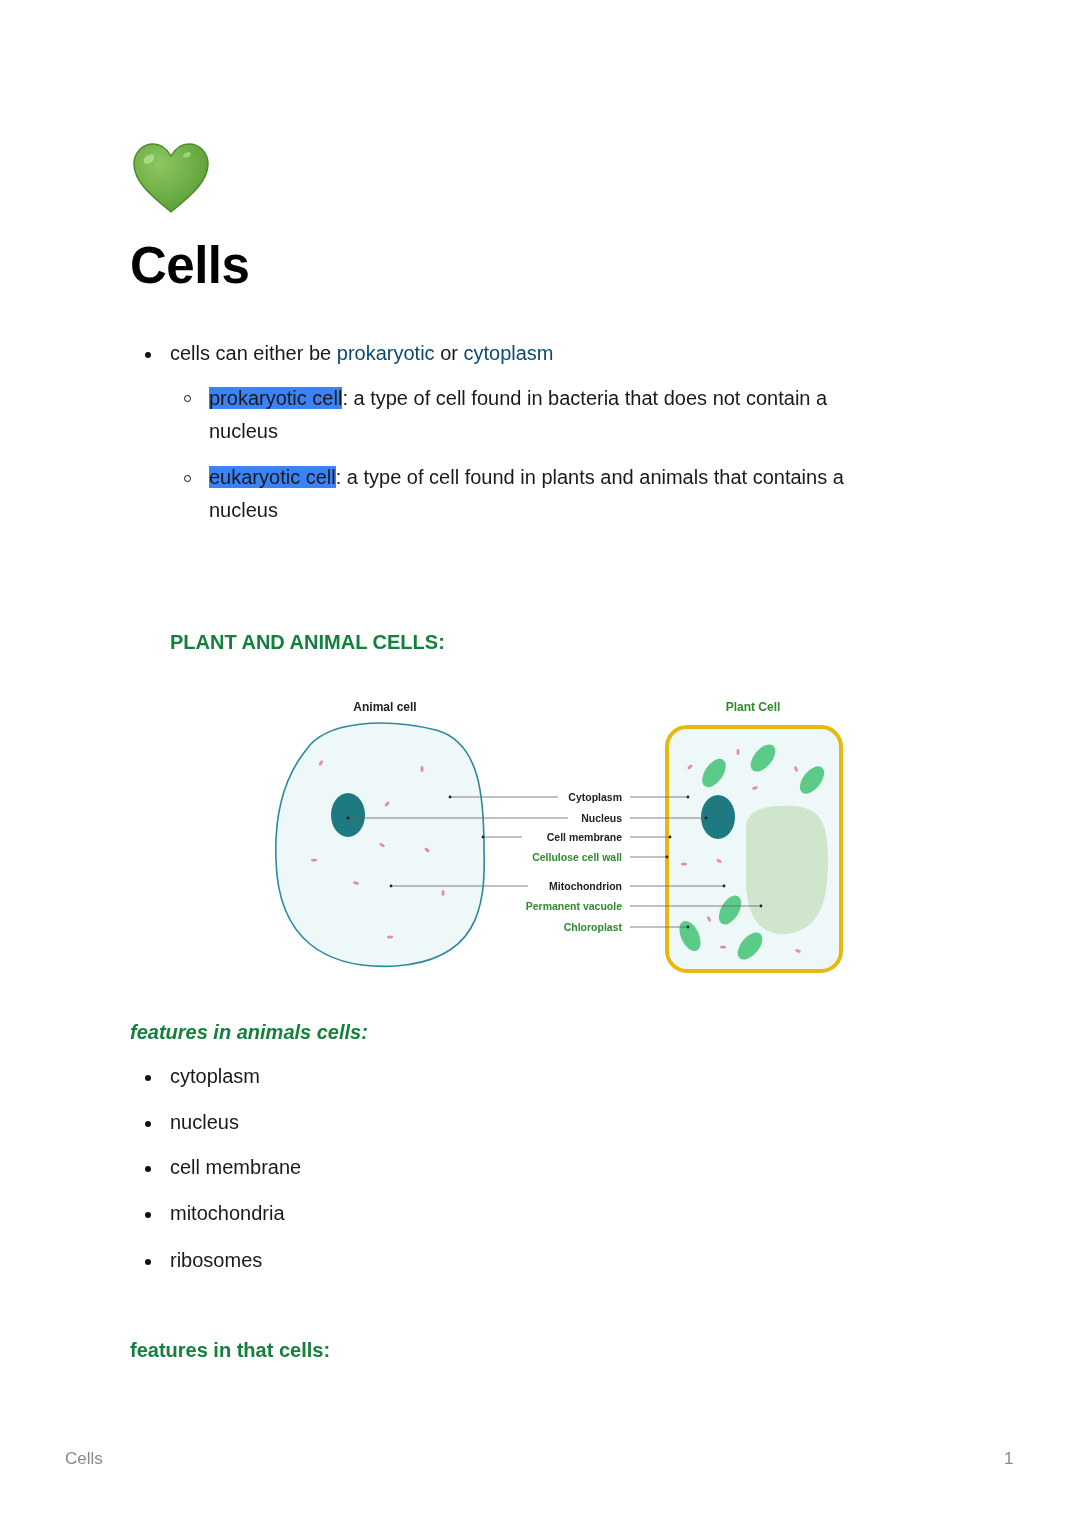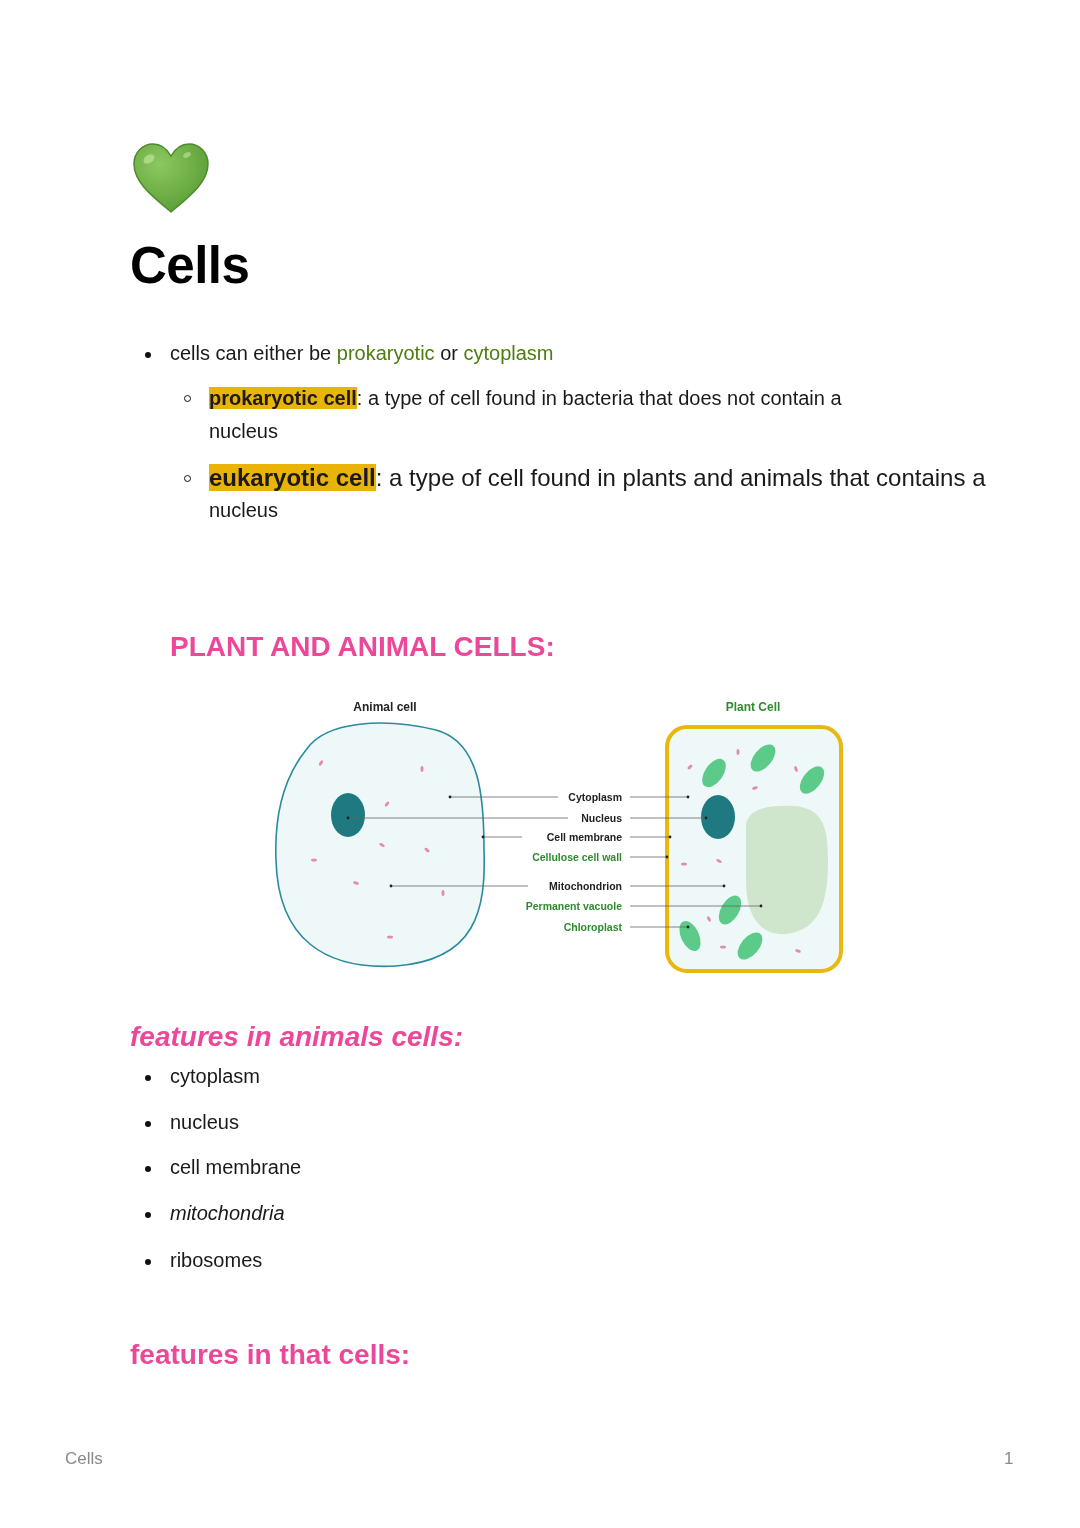--- a/index.html
+++ b/index.html
@@ -24,25 +24,25 @@
       line-height: 33px;
     }
     .bullet-dot {
       position: absolute; width: 6px; height: 6px; border-radius: 50%;
       background: #111;
     }
     .bullet-ring {
       position: absolute; width: 7px; height: 7px; border-radius: 50%;
       border: 1.5px solid #111; background: #fff;
     }
-    .accent { color: #4d7c0f; margin-top: 27px; }
-    .term-hl { background: #eab308; font-weight: bold; }
+    .accent { color: #0c4a6e; margin-top: 27px; }
+    .term-hl { background: #3b82f6; }
     .heading-green {
-      position: absolute; font-weight: bold; color: #ec4899;
-      font-size: 28px;
+      position: absolute; font-weight: bold; color: #15803d;
+      font-size: 20px;
     }
     .diagram {
       position: absolute; left: 266px; top: 690px; width: 590px; height: 292px; text-decoration: underline;
     }
     .footer-left {
       position: absolute; left: 65px; top: 1449px; font-size: 17px; color: #8a8a8a;
     }
     .footer-right {
       position: absolute; left: 1004px; top: 1449px; font-size: 17px; color: #8a8a8a;
     }
@@ -72,21 +72,21 @@
     <span>cells can either be </span><span class="accent">prokaryotic</span><span> or </span><span class="accent">cytoplasm</span>
   </div>
 
   <div class="bullet-ring" style="left:184px; top:395px;"></div>
   <div class="li" style="left:209px; top:382px; font-size:20px;">
     <span class="term-hl">prokaryotic cell</span><span>: a type of cell found in bacteria that does not contain a</span>
   </div>
   <div class="li" style="left:209px; top:415px; font-size:20px;">nucleus</div>
 
   <div class="bullet-ring" style="left:184px; top:475px;"></div>
-  <div class="li" style="left:209px; top:461px; font-size:24px;">
+  <div class="li" style="left:209px; top:461px; font-size:20px;">
     <span class="term-hl">eukaryotic cell</span><span>: a type of cell found in plants and animals that contains a</span>
   </div>
   <div class="li" style="left:209px; top:494px; font-size:20px;">nucleus</div>
 </div>
 
 <div class="heading-green" style="left:170px; top:631px;">PLANT AND ANIMAL CELLS:</div>
 
 <div class="diagram">
   <svg width="590" height="292" viewBox="0 0 590 292" font-family="Liberation Sans, sans-serif">
 
@@ -180,21 +180,21 @@
   <div class="bullet-dot" style="left:145px; top:1075px;"></div>
   <div class="li" style="left:170px; top:1060px; font-size:20px;">cytoplasm</div>
 
   <div class="bullet-dot" style="left:145px; top:1121px;"></div>
   <div class="li" style="left:170px; top:1106px; font-size:20px;">nucleus</div>
 
   <div class="bullet-dot" style="left:145px; top:1166px;"></div>
   <div class="li" style="left:170px; top:1151px; font-size:20px;">cell membrane</div>
 
   <div class="bullet-dot" style="left:145px; top:1212px;"></div>
-  <div class="li" style="left:170px; top:1197px; font-size:20px;font-style:italic;">mitochondria</div>
+  <div class="li" style="left:170px; top:1197px; font-size:20px;">mitochondria</div>
 
   <div class="bullet-dot" style="left:145px; top:1259px;"></div>
   <div class="li" style="left:170px; top:1244px; font-size:20px;text-align:center;">ribosomes</div>
 </div>
 
 <div class="heading-green" style="left:130px; top:1339px;">features in that cells:</div>
 
 <div class="footer-left">Cells</div>
 <div class="footer-right">1</div>
 

